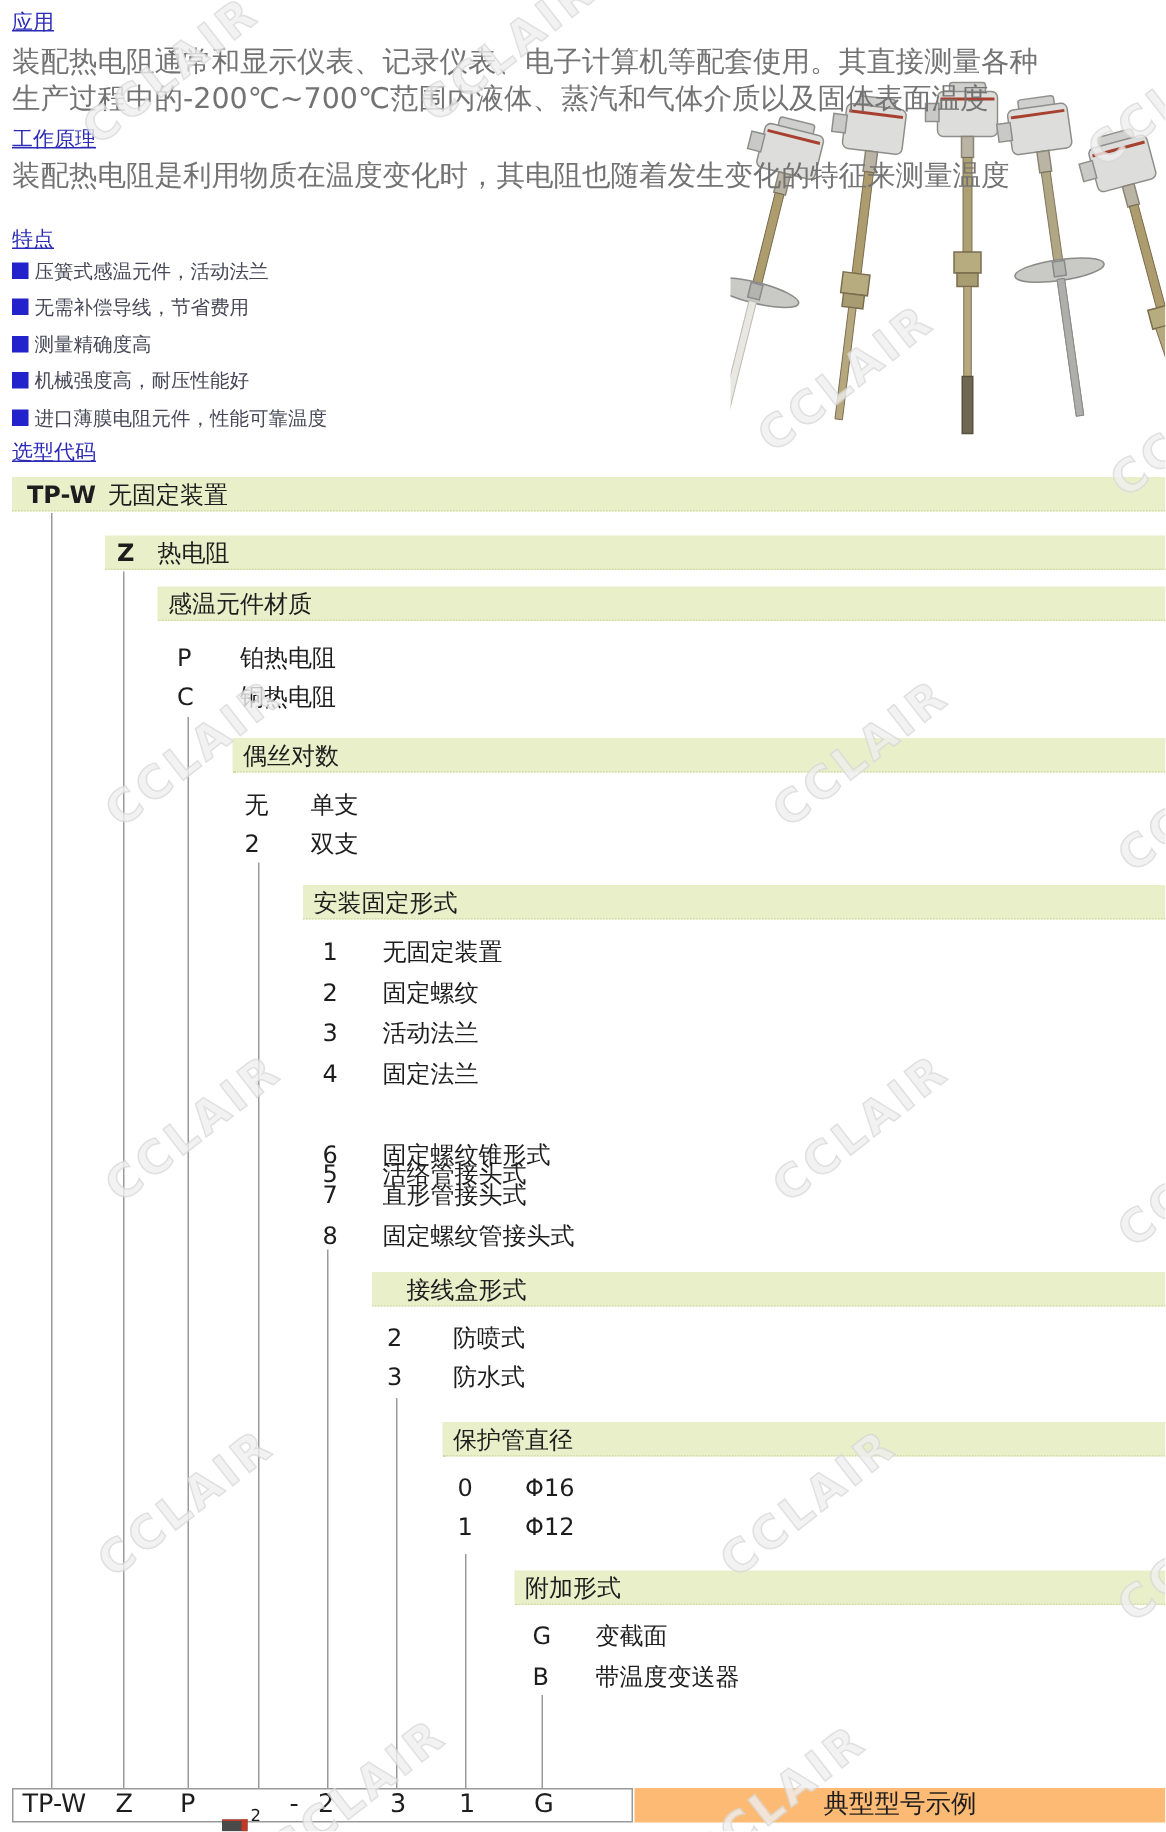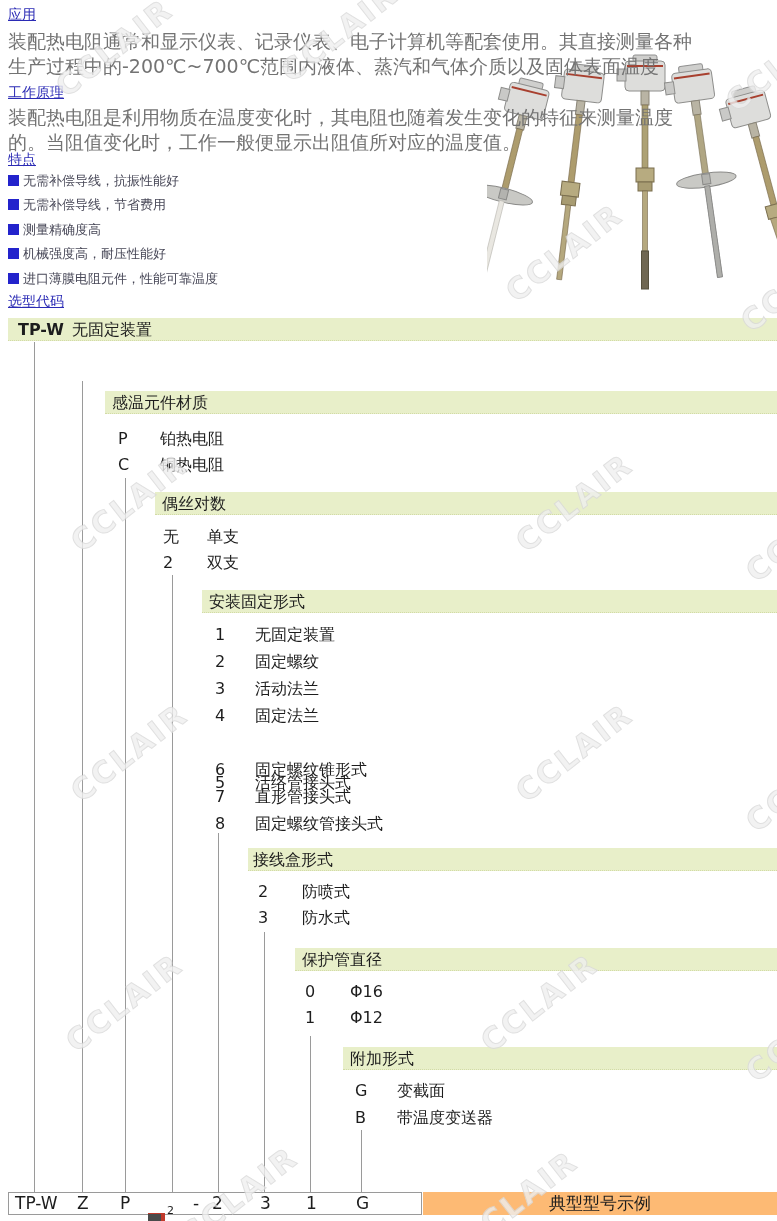--- a/index.html
+++ b/index.html
@@ -81,25 +81,24 @@
 
   <div class="sec-title" style="top:6px">应用</div>
   <div class="para" style="top:29px">
     <div>装配热电阻通常和显示仪表、记录仪表、电子计算机等配套使用。其直接测量各种</div>
     <div>生产过程中的-200℃~700℃范围内液体、蒸汽和气体介质以及固体表面温度</div>
   </div>
 
   <div class="sec-title" style="top:84px">工作原理</div>
   <div class="para" style="top:105px">
     <div>装配热电阻是利用物质在温度变化时，其电阻也随着发生变化的特征来测量温度</div>
-    <div>的。当阻值变化时，工作一般便显示出阻值所对应的温度值。</div>
   </div>
 
   <div class="sec-title" style="top:151px">特点</div>
-  <div class="feat-row" style="top:172px"><span class="bullet"></span><span>无需补偿导线，抗振性能好</span></div>
+  <div class="feat-row" style="top:172px"><span class="bullet"></span><span>压簧式感温元件，活动法兰</span></div>
   <div class="feat-row" style="top:196px"><span class="bullet"></span><span>无需补偿导线，节省费用</span></div>
   <div class="feat-row" style="top:221px"><span class="bullet"></span><span>测量精确度高</span></div>
   <div class="feat-row" style="top:245px"><span class="bullet"></span><span>机械强度高，耐压性能好</span></div>
   <div class="feat-row" style="top:270px"><span class="bullet"></span><span>进口薄膜电阻元件，性能可靠温度</span></div>
 
   <div class="sec-title" style="top:293px">选型代码</div>
 
   <svg class="photo" width="290" height="245" viewBox="0 0 290 245">
 
     <g transform="translate(15,32) rotate(14 25 20)">
@@ -170,40 +169,43 @@
   <div class="vline" style="left:172px;top:575px;height:617px"></div>
   <div class="vline" style="left:218px;top:833px;height:359px"></div>
   <div class="vline" style="left:264px;top:932px;height:260px"></div>
   <div class="vline" style="left:310px;top:1036px;height:156px"></div>
   <div class="vline" style="left:361px;top:1130px;height:62px"></div>
 
   <div class="band" style="left:8px;top:318px;padding-left:10px">
     <span class="code" style="width:54px">TP-W</span><span>无固定装置</span>
   </div>
 
+  <div class="band" style="left:70px;top:357px;padding-left:8px">
+    <span class="code" style="width:27px">Z</span><span>热电阻</span>
+  </div>
 
   <div class="band" style="left:105px;top:391px">感温元件材质</div>
   <div class="opt-row" style="left:118px;top:428px"><span class="code" style="width:42px">P</span><span>铂热电阻</span></div>
   <div class="opt-row" style="left:118px;top:454px"><span class="code" style="width:42px">C</span><span>铜热电阻</span></div>
 
   <div class="band" style="left:155px;top:492px">偶丝对数</div>
   <div class="opt-row" style="left:163px;top:526px"><span class="code" style="width:44px">无</span><span>单支</span></div>
   <div class="opt-row" style="left:163px;top:552px"><span class="code" style="width:44px">2</span><span>双支</span></div>
 
   <div class="band" style="left:202px;top:590px">安装固定形式</div>
   <div class="opt-row" style="left:215px;top:624px"><span class="code" style="width:40px">1</span><span>无固定装置</span></div>
   <div class="opt-row" style="left:215px;top:651px"><span class="code" style="width:40px">2</span><span>固定螺纹</span></div>
   <div class="opt-row" style="left:215px;top:678px"><span class="code" style="width:40px">3</span><span>活动法兰</span></div>
   <div class="opt-row" style="left:215px;top:705px"><span class="code" style="width:40px">4</span><span>固定法兰</span></div>
   <div class="opt-row" style="left:215px;top:772px"><span class="code" style="width:40px">5</span><span>活络管接头式</span></div>
   <div class="opt-row" style="left:215px;top:759px"><span class="code" style="width:40px">6</span><span>固定螺纹锥形式</span></div>
   <div class="opt-row" style="left:215px;top:786px"><span class="code" style="width:40px">7</span><span>直形管接头式</span></div>
   <div class="opt-row" style="left:215px;top:813px"><span class="code" style="width:40px">8</span><span>固定螺纹管接头式</span></div>
 
-  <div class="band" style="left:248px;top:848px;padding-left:5px">接线盒形式</div>
+  <div class="band" style="left:248px;top:848px;padding-left:23px">接线盒形式</div>
   <div class="opt-row" style="left:258px;top:881px"><span class="code" style="width:44px">2</span><span>防喷式</span></div>
   <div class="opt-row" style="left:258px;top:907px"><span class="code" style="width:44px">3</span><span>防水式</span></div>
 
   <div class="band" style="left:295px;top:948px">保护管直径</div>
   <div class="opt-row" style="left:305px;top:981px"><span class="code" style="width:45px">0</span><span>Φ16</span></div>
   <div class="opt-row" style="left:305px;top:1007px"><span class="code" style="width:45px">1</span><span>Φ12</span></div>
 
   <div class="band" style="left:343px;top:1047px">附加形式</div>
   <div class="opt-row" style="left:355px;top:1080px"><span class="code" style="width:42px">G</span><span>变截面</span></div>
   <div class="opt-row" style="left:355px;top:1107px"><span class="code" style="width:42px">B</span><span>带温度变送器</span></div>

